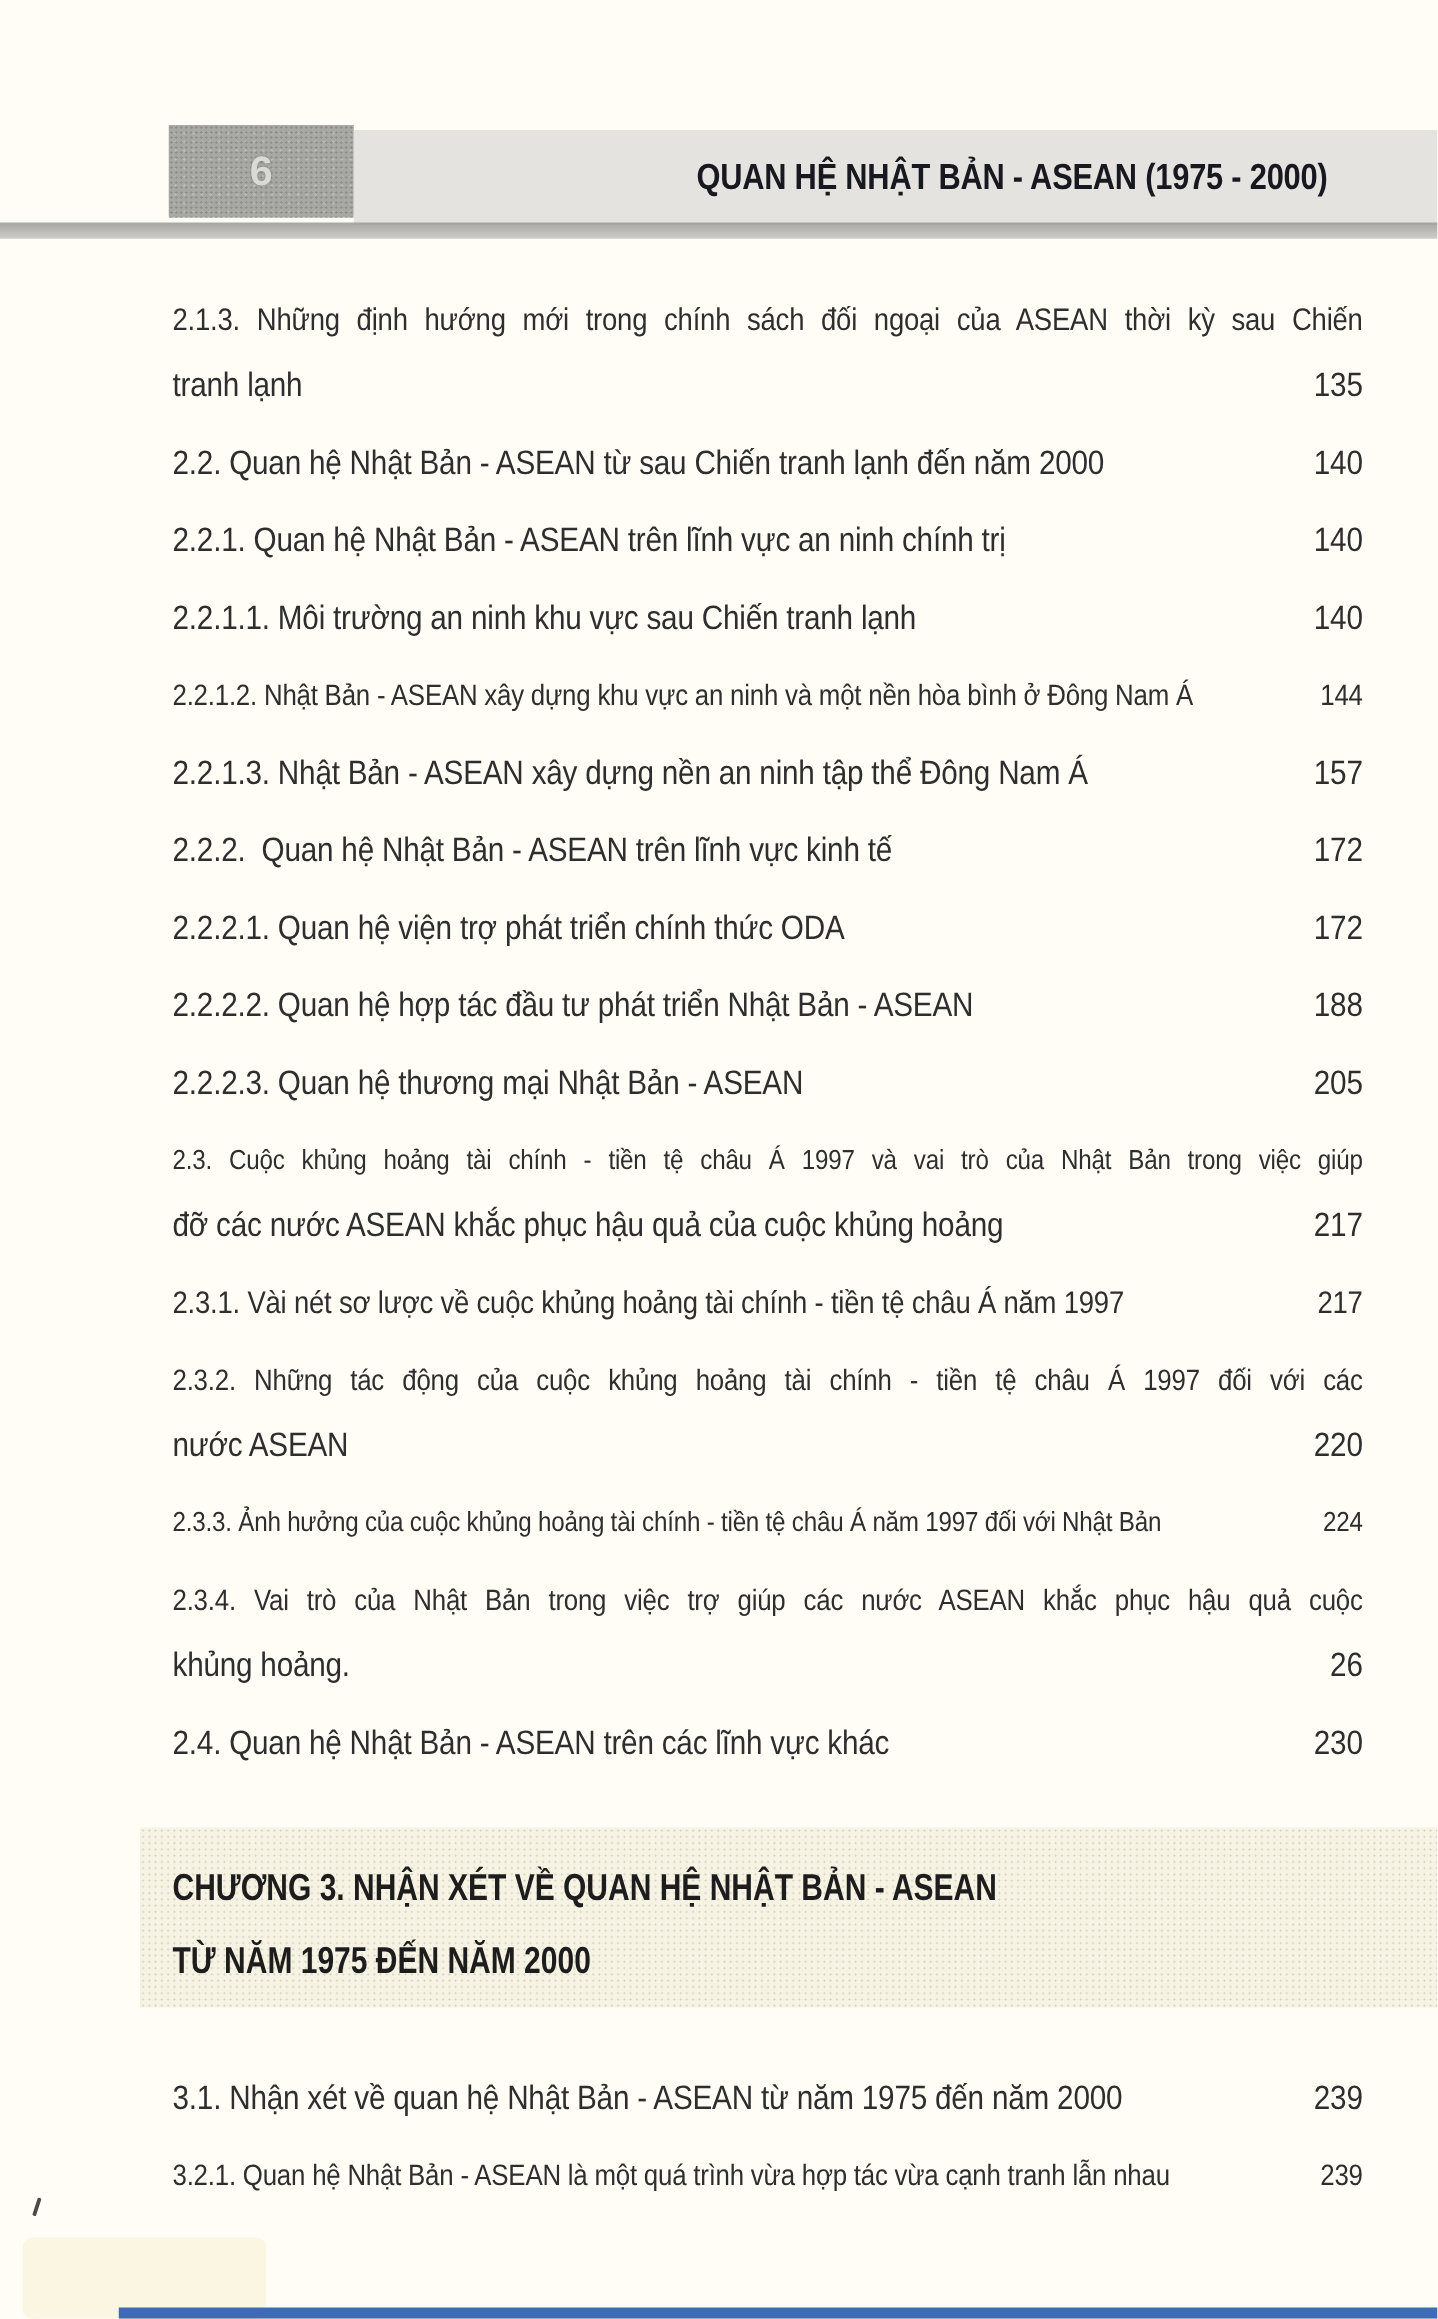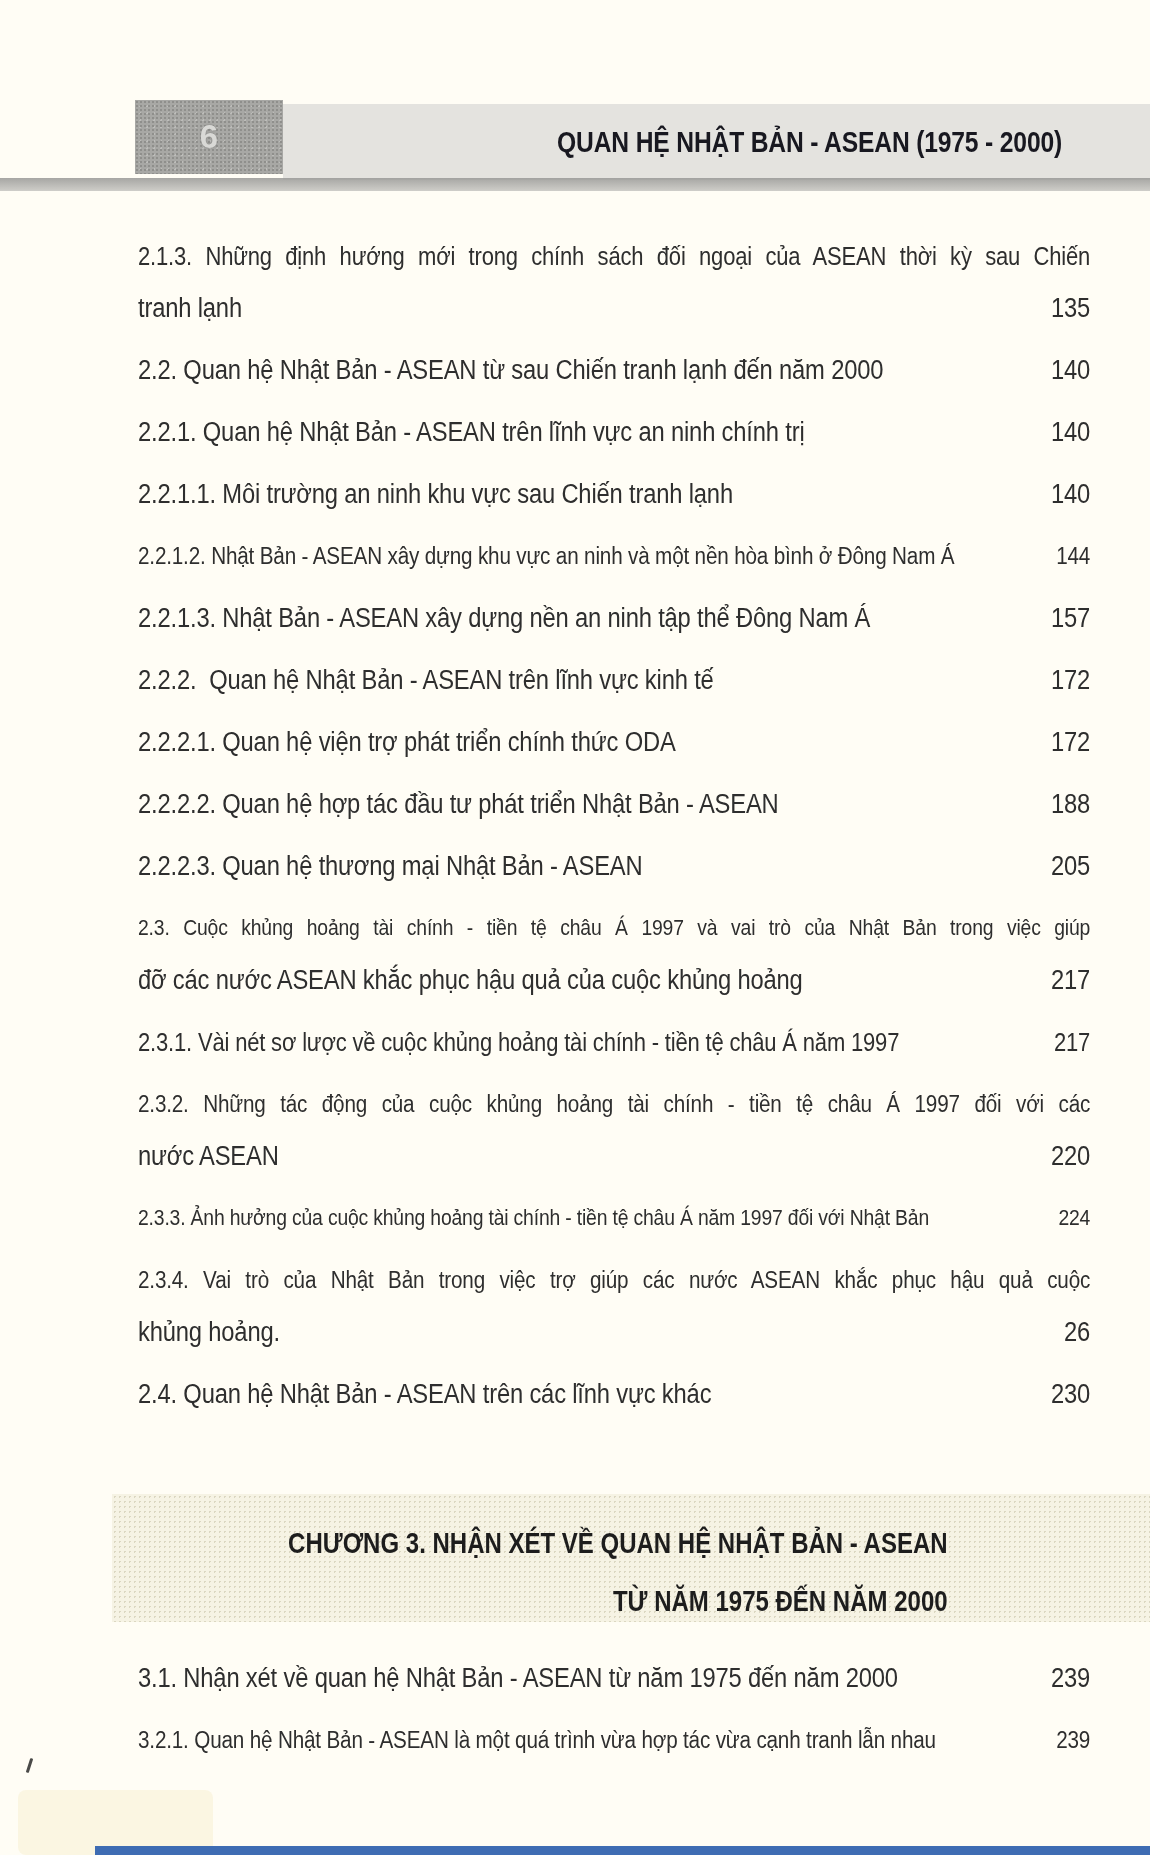--- a/index.html
+++ b/index.html
@@ -45,25 +45,25 @@
   .entry{margin-bottom:10px;}
   .row{display:flex;justify-content:space-between;align-items:baseline;height:52px;line-height:52px;white-space:nowrap;}
   .row .t{overflow:visible;}
   .row .pg{padding-left:24px;}
   .jrow{display:block;height:52px;line-height:52px;text-align:justify;text-align-last:justify;}
   .c1{font-size:25px;}
   .c2{font-size:23.5px;}
   .c3{font-size:22px;}
   
   .ch3-band{
-    position:absolute;left:112px;right:0;top:1494px;height:128px;
+    position:absolute;left:112px;right:0;top:1462px;height:144px;
     background-color:#f6f3e4;
     background-image:radial-gradient(#dbd7c1 1px,rgba(0,0,0,0) 1px);
     background-size:5px 5px;
-    padding-top:20px;box-sizing:border-box;text-align:right;
+    padding-top:20px;box-sizing:border-box;
   }
   .ch3-heading{
     margin-left:26px;font-size:30px;font-weight:bold;color:#1d1d1d;
     line-height:58px;white-space:nowrap;
     transform:scaleX(0.8);transform-origin:0 0;
   }
   
   .tick-mark{
     position:absolute;left:28px;top:1758px;width:3px;height:15px;
     background:#4a4a48;transform:rotate(18deg);border-radius:1px;

